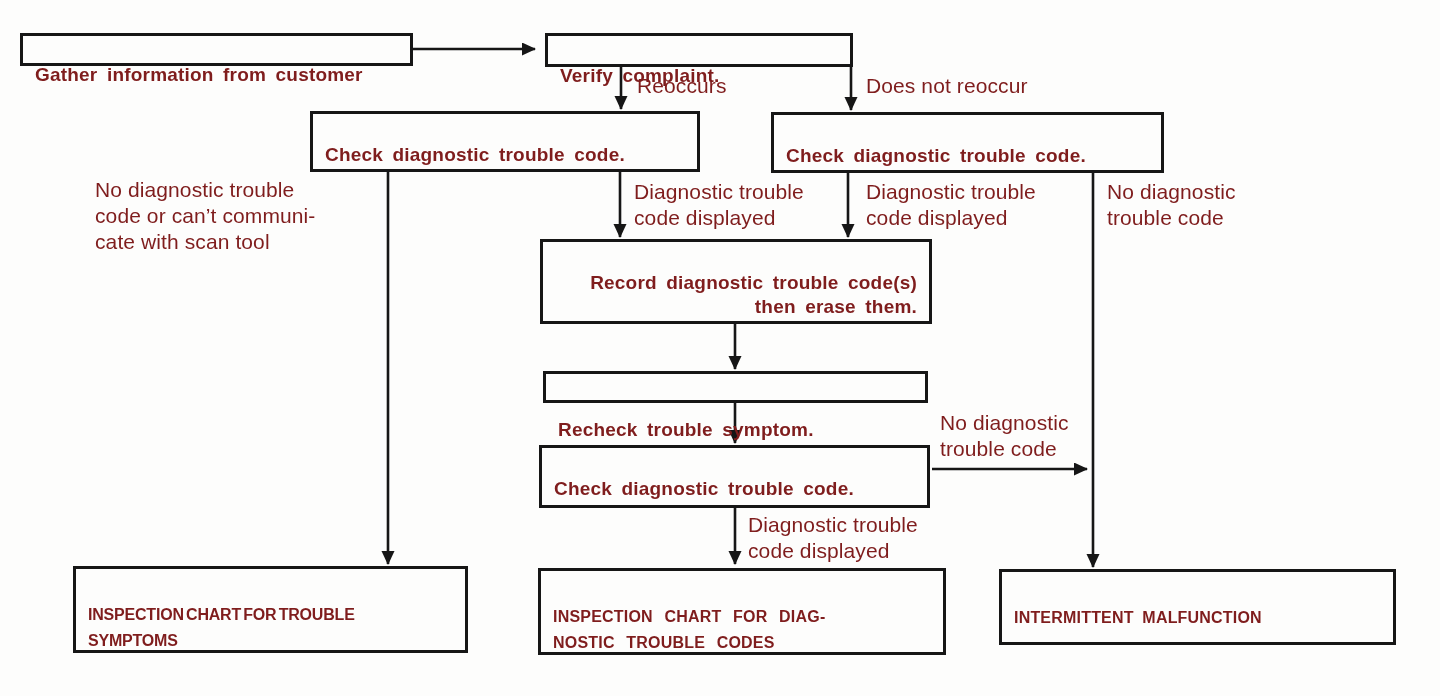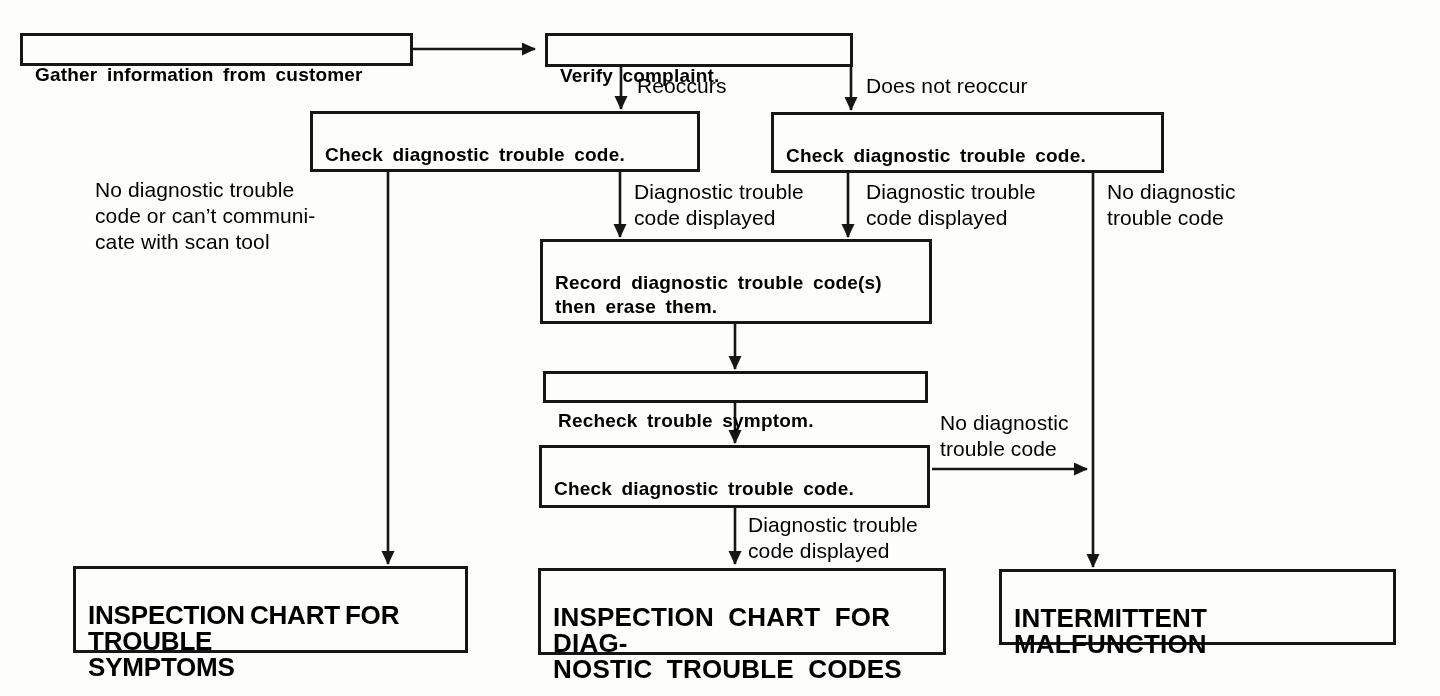--- a/index.html
+++ b/index.html
@@ -1,38 +1,38 @@
 <!DOCTYPE html>
 <html><head>
 <meta charset="utf-8">
 <style>
   html,body{margin:0;padding:0;background:#e8e8e8;}
   .page{
     position:relative;
     width:1440px;height:696px;
     background:#fdfdfc;
     font-family:"Liberation Sans", sans-serif;
-    color:#000000;
+    color:#7f1d1d;
     overflow:hidden;
   }
   .arrows{position:absolute;left:0;top:0;width:1440px;height:696px;}
   .node{
     position:absolute;
     border:3px solid #161616;
     background:#fdfdfc;
     box-sizing:border-box;
     font-weight:bold;
     font-size:19px;
     line-height:24px;
     padding:5px 12px 0 12px;
     white-space:pre-line;
     letter-spacing:0.2px;
     word-spacing:4px;
   }
-  .node.caps{font-size:26px;line-height:26px;padding-top:7px;}
+  .node.caps{font-size:16px;line-height:26px;padding-top:7px;}
   .node.tight{word-spacing:-2px;letter-spacing:-0.2px;}
   .node.wide{word-spacing:7px;}
   .edge-label{
     position:absolute;
     font-size:21px;
     line-height:26px;
     white-space:pre-line;
     letter-spacing:0.1px;
   }
 </style>
@@ -71,26 +71,26 @@
   </div>
 
   <div class="node" style="left:310px;top:111px;width:390px;height:61px;">
     <span>Check diagnostic trouble code.</span>
   </div>
 
   <div class="node" style="left:771px;top:112px;width:393px;height:61px;">
     <span>Check diagnostic trouble code.</span>
   </div>
 
-  <div class="node" style="left:540px;top:239px;width:392px;height:85px;">
+  <div class="node" style="left:540px;top:239px;width:392px;height:85px;text-align:right;">
     <span>Record diagnostic trouble code(s)
 then erase them.</span>
   </div>
 
-  <div class="node" style="left:543px;top:371px;width:385px;height:32px;padding-top:11px;">
+  <div class="node" style="left:543px;top:371px;width:385px;height:32px;padding-top:20px;">
     <span>Recheck trouble symptom.</span>
   </div>
 
   <div class="node" style="left:539px;top:445px;width:391px;height:63px;">
     <span>Check diagnostic trouble code.</span>
   </div>
 
   <div class="node caps tight" style="left:73px;top:566px;width:395px;height:87px;">
     <span>INSPECTION CHART FOR TROUBLE
 SYMPTOMS</span>

